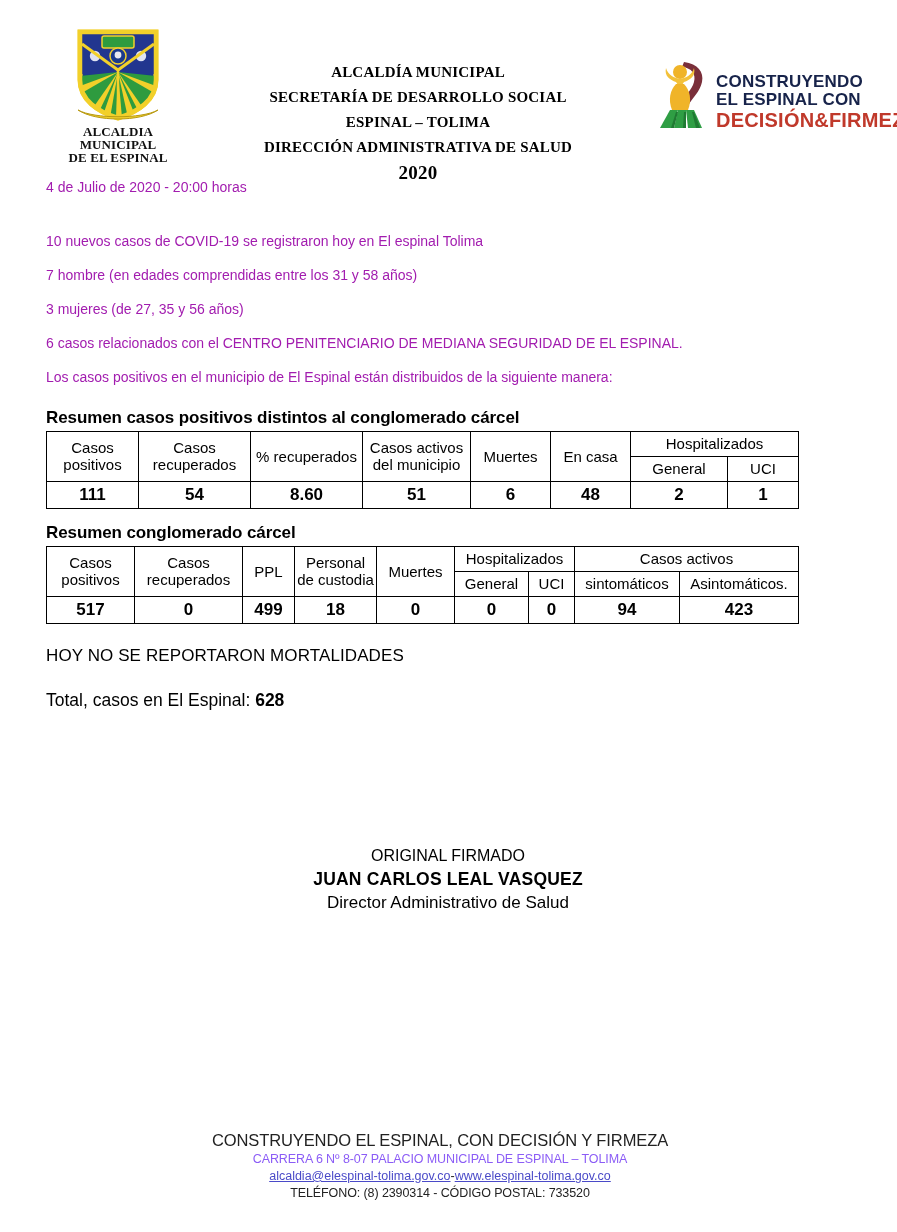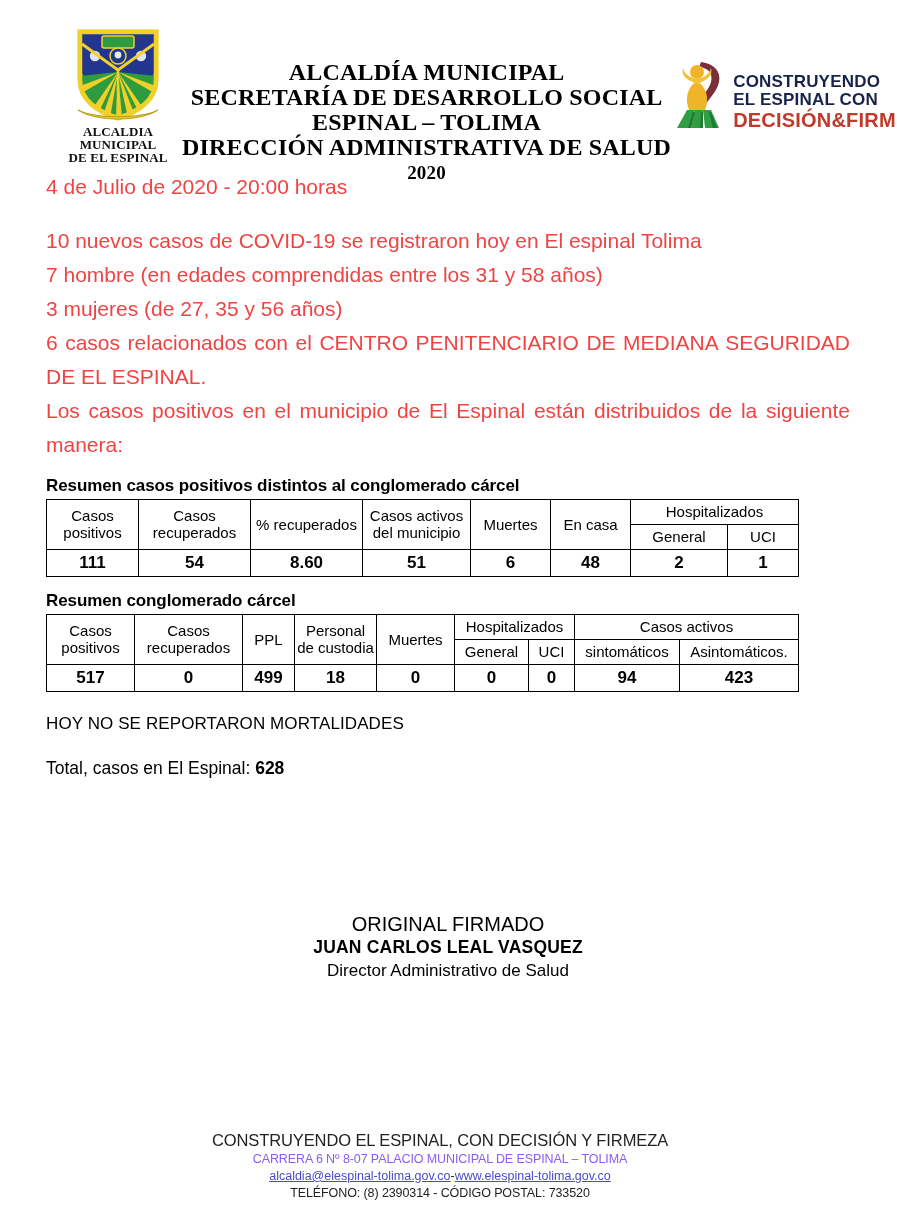--- a/index.html
+++ b/index.html
@@ -50,21 +50,21 @@
     color: #111;
   }
   .header-titles {
     flex: 1 1 auto;
     text-align: center;
     font-family: "Liberation Serif", serif;
     font-weight: bold;
     padding-top: 38px;
   }
   .header-titles .line {
-    font-size: 24px;
+    font-size: 15px;
     line-height: 25px;
     letter-spacing: .2px;
     white-space: nowrap;
   }
   .header-titles .line.year { font-size: 19px; }
 
   .logo-right {
     width: 215px;
     flex: 0 0 215px;
     padding-top: 36px;
@@ -97,23 +97,23 @@
     color: #c0392b;
     letter-spacing: .2px;
     margin-top: 1px;
   }
 
   
   .content {
     padding: 0 47px 0 46px;
   }
   .para {
-    font-size: 21px;
+    font-size: 14px;
     line-height: 34px;
-    color: #ef4444;
+    color: #a21caf;
     margin: 0;
   }
   .para.date { margin-bottom: 20px; }
   .para.justify { text-align: justify; }
 
   
   .table-title {
     font-size: 17px;
     font-weight: bold;
     margin: 14px 0 3px 0;
@@ -151,21 +151,21 @@
     font-size: 17.5px;
     margin: 24px 0 0 0;
   }
   .total-line b { font-weight: bold; }
 
   
   .signature {
     text-align: center;
     margin-top: 134px;
   }
-  .sig-1 { font-size: 20px; line-height: 22px; margin-top: 28px; }
+  .sig-1 { font-size: 16px; line-height: 22px; margin-top: 28px; }
   .sig-2 { font-size: 17.5px; font-weight: bold; line-height: 24px; letter-spacing: .2px; }
   .sig-3 { font-size: 17px; line-height: 24px; }
 
   
   .footer {
     position: absolute;
     left: 0;
     right: 17px;
     bottom: 30px;
     text-align: center;

